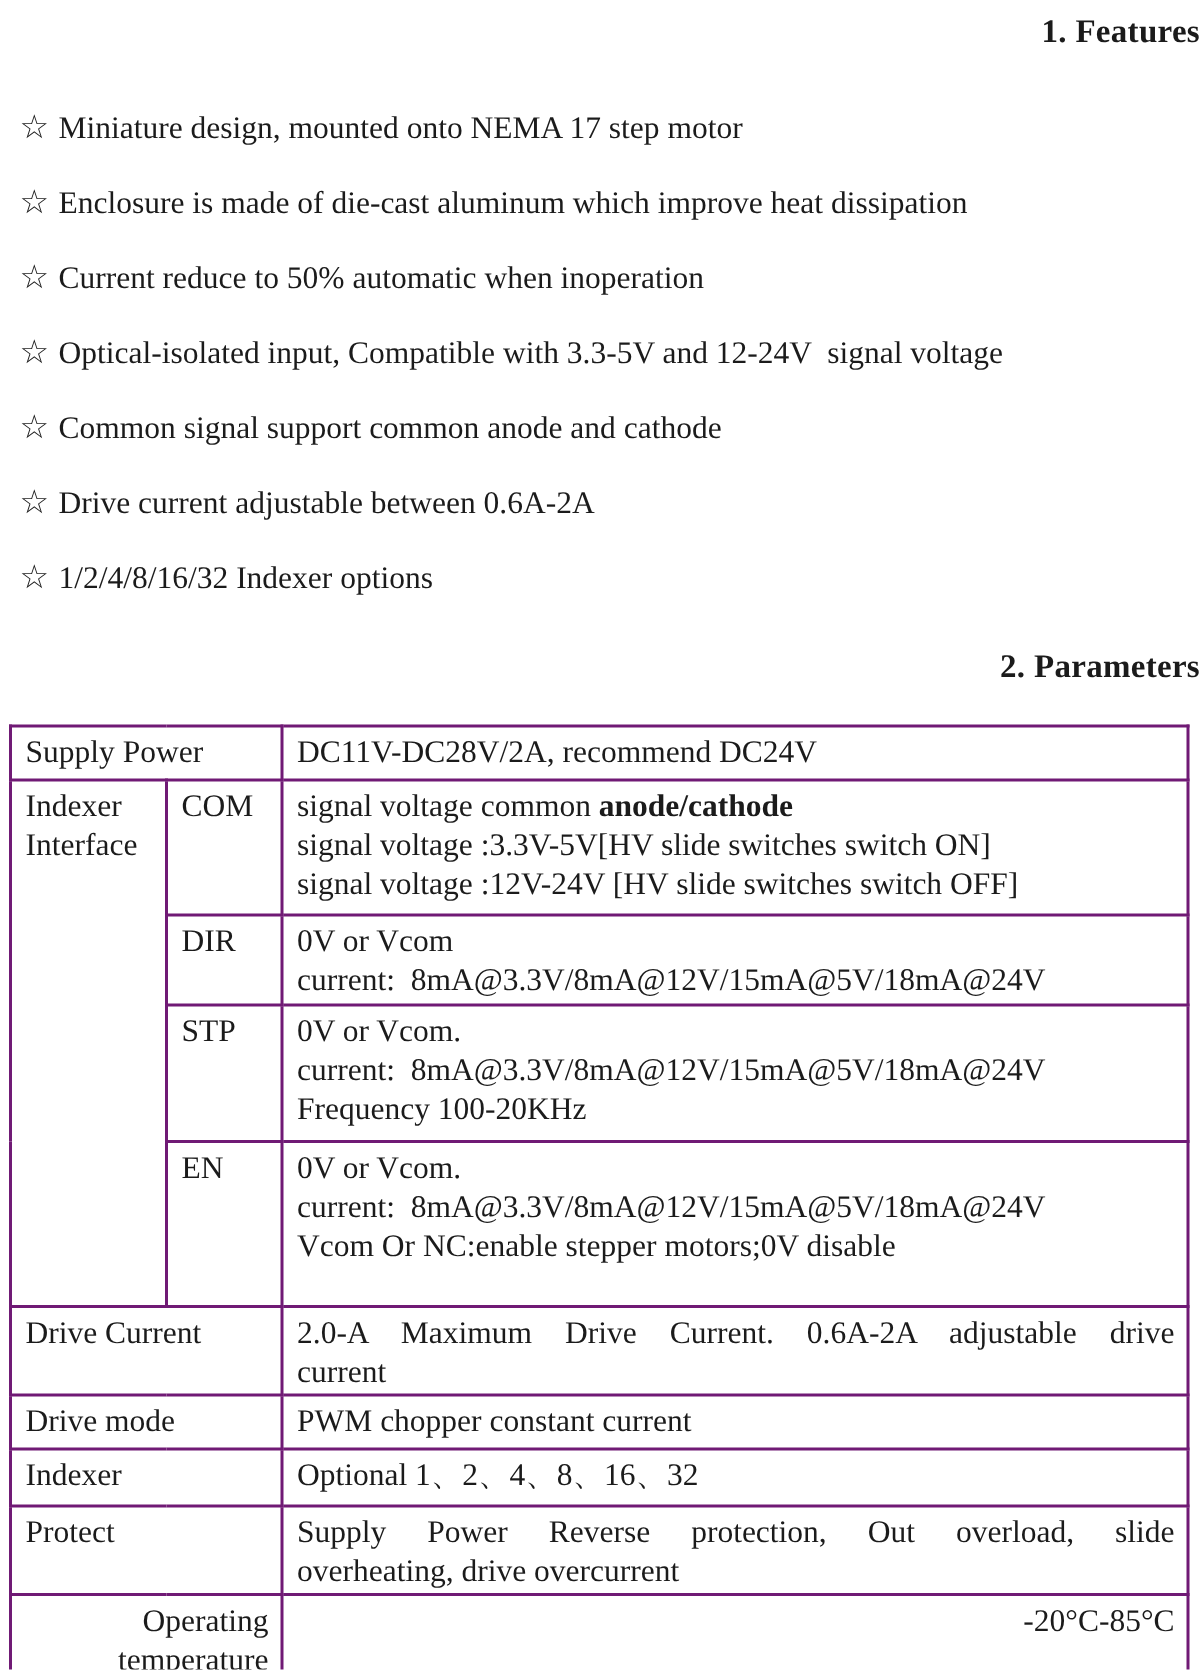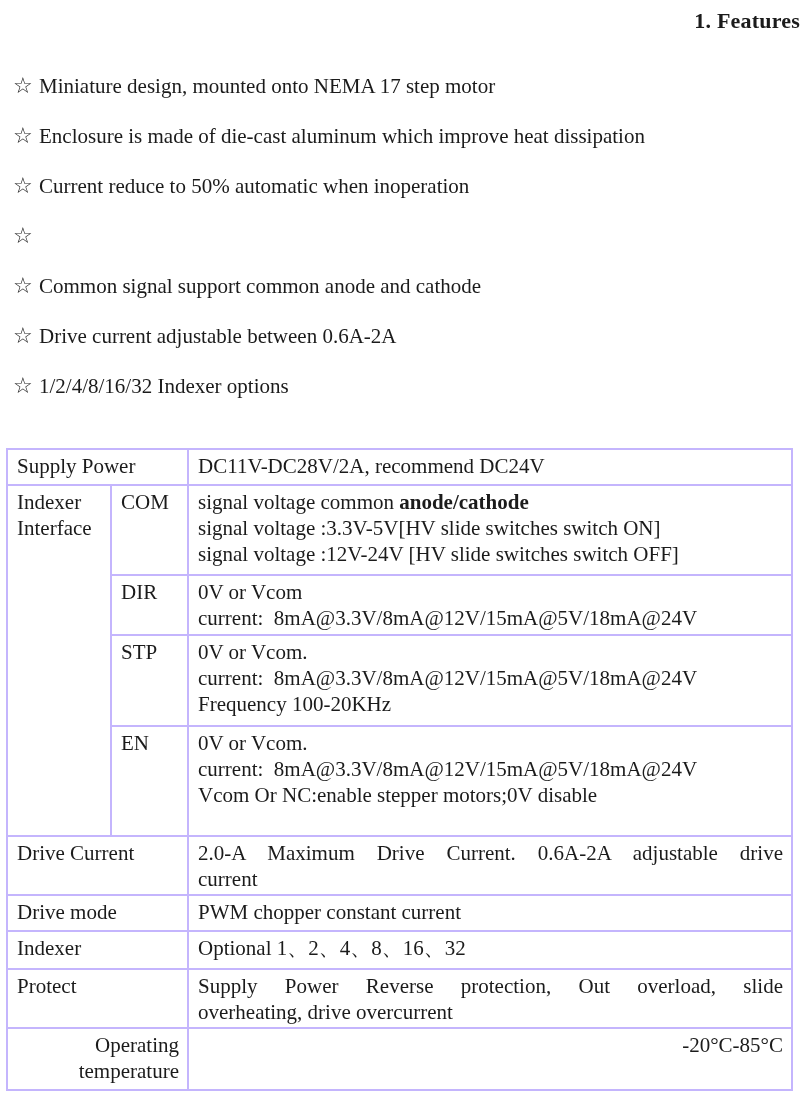--- a/index.html
+++ b/index.html
@@ -46,21 +46,21 @@
   .parameters-heading { margin-top: 9px; }
 
   table.params {
     border-collapse: collapse;
     table-layout: fixed;
     width: 785px;
     margin: 26px 0 0 6px;
     font-size: 21px;
   }
   table.params td {
-    border: 2px solid #c4b5fd;
+    border: 2px solid #701a75;
     vertical-align: top;
     padding: 3px 8px 2px 9px;
     line-height: 26px;
   }
   td.value-cell { padding-left: 10px; padding-right: 10px; }
   td.merged-label { padding-top: 36px; }
 
   tr.r-supply        { height: 36px; }
   tr.r-com           { height: 90px; }
   tr.r-dir           { height: 60px; }
@@ -91,35 +91,37 @@
     <li class="feature-item">
       <span class="star">☆</span>
       <span class="feature-text">Enclosure is made of die-cast aluminum which improve heat dissipation</span>
     </li>
     <li class="feature-item">
       <span class="star">☆</span>
       <span class="feature-text">Current reduce to 50% automatic when inoperation</span>
     </li>
     <li class="feature-item">
       <span class="star">☆</span>
+      <span class="feature-text">Optical-isolated input, Compatible with 3.3-5V and 12-24V  signal voltage</span>
     </li>
     <li class="feature-item">
       <span class="star">☆</span>
       <span class="feature-text">Common signal support common anode and cathode</span>
     </li>
     <li class="feature-item">
       <span class="star">☆</span>
       <span class="feature-text">Drive current adjustable between 0.6A-2A</span>
     </li>
     <li class="feature-item">
       <span class="star">☆</span>
       <span class="feature-text">1/2/4/8/16/32 Indexer options</span>
     </li>
   </ul>
 
+  <h2 class="section-heading parameters-heading">2. Parameters</h2>
 
   <table class="params">
     <colgroup>
       <col style="width:104px">
       <col style="width:77px">
       <col style="width:604px">
     </colgroup>
     <tbody>
       <tr class="r-supply">
         <td colspan="2" class="label-cell">Supply Power</td>

